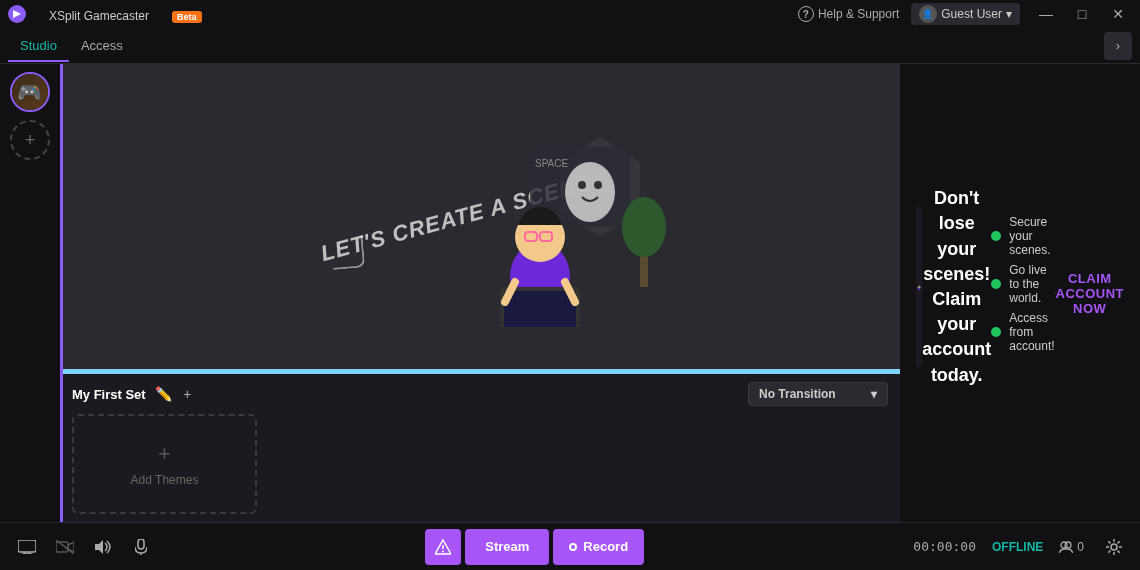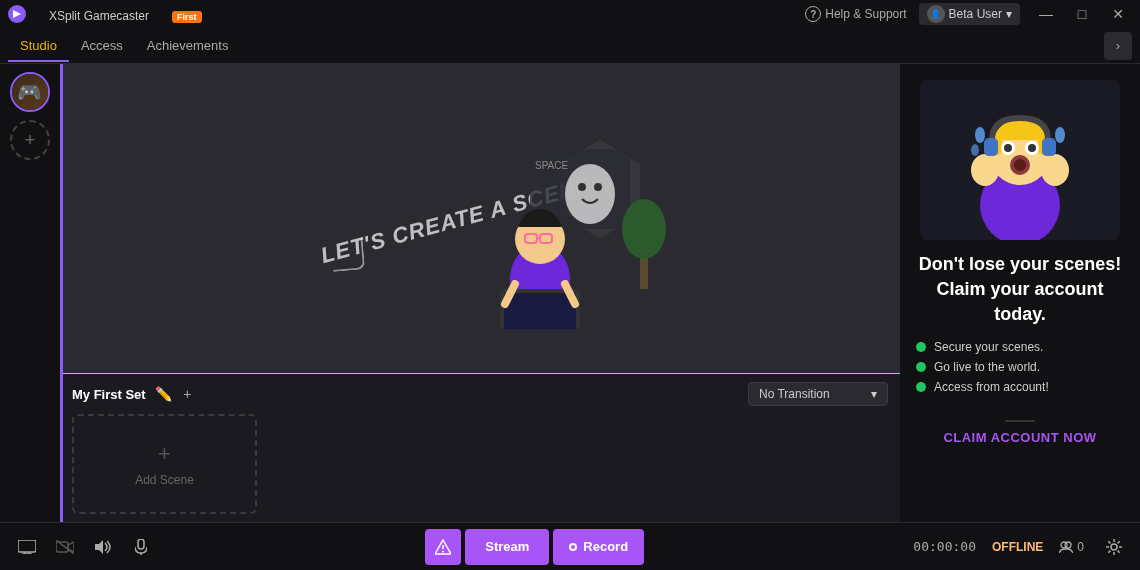--- a/index.html
+++ b/index.html
@@ -123,21 +123,21 @@
       flex-shrink: 0;
     }
     .nav-tab {
       padding: 8px 12px;
       font-size: 13px;
       cursor: pointer;
       color: #aaa;
       position: relative;
     }
     .nav-tab.active {
-      color: #eab308;
+      color: #14b8a6;
     }
     .nav-tab.active::after {
       content: '';
       position: absolute;
       bottom: -1px;
       left: 0;
       right: 0;
       height: 2px;
       background: #8b5cf6;
     }
@@ -247,21 +247,21 @@
       height: 30px;
       border-bottom: 2px solid rgba(255,255,255,0.5);
       border-right: 2px solid rgba(255,255,255,0.5);
       border-radius: 0 0 8px 0;
       transform: rotate(10deg);
     }
 
     
     .scenes-bar {
       background: #1a1a20;
-      border-top: 1px solid #7dd3fc;
+      border-top: 5px solid #7dd3fc;
       padding: 8px 12px;
     }
     .scenes-bar-header {
       display: flex;
       align-items: center;
       gap: 8px;
       margin-bottom: 8px;
     }
     .scenes-bar-title {
       font-size: 13px;
@@ -275,20 +275,21 @@
     .icon-btn {
       background: none;
       border: none;
       color: #aaa;
       cursor: pointer;
       font-size: 14px;
       padding: 2px;
     }
     .scenes-bar-right {
       margin-left: auto;
+      font-weight: bold;
     }
     .transition-select {
       display: flex;
       align-items: center;
       background: #2a2a30;
       border: 1px solid #3a3a40;
       border-radius: 4px;
       padding: 4px 10px;
       gap: 8px;
       cursor: pointer;
@@ -322,21 +323,21 @@
     .add-scene-label {
       font-size: 12px;
       color: #666;
     }
 
     
     .right-panel {
       width: 240px;
       background: #111114;
       display: flex;
-      flex-direction: column;
+      flex-direction: row;
       align-items: center;
       padding: 16px;
       flex-shrink: 0;
       overflow-y: auto;
     }
     .promo-image {
       width: 200px;
       height: 160px;
       background: #1a1a20;
       border-radius: 8px;
@@ -477,21 +478,21 @@
       gap: 16px;
     }
     .time-display {
       font-size: 13px;
       color: #aaa;
       font-family: monospace;
     }
     .offline-badge {
       font-size: 12px;
       font-weight: 700;
-      color: #fdba74;
+      color: #14b8a6;
     }
     .viewer-count {
       display: flex;
       align-items: center;
       gap: 4px;
       color: #aaa;
       font-size: 12px;
     }
     .settings-btn {
       width: 28px;
@@ -508,50 +509,47 @@
 <body>
 
 <div class="titlebar">
   <div class="titlebar-logo">
     <div class="logo-icon">
       <svg width="12" height="12" viewBox="0 0 12 12">
           <path d="M2 2 L10 6 L2 10 Z" fill="white"></path>
         </svg>
     </div>
     <span>XSplit Gamecaster</span>
-    <span class="beta-badge">First</span>
+    <span class="beta-badge">Beta</span>
   </div>
   <div class="titlebar-spacer"></div>
   <div class="titlebar-right">
     <div class="help-support">
       <div class="help-icon">?</div>
       <span>Help &amp; Support</span>
     </div>
     <div class="user-btn">
       <div class="user-avatar">👤</div>
-      <span>Beta User</span>
+      <span>Guest User</span>
       <span>▾</span>
     </div>
     <div class="window-controls">
       <div class="win-btn">—</div>
       <div class="win-btn">□</div>
       <div class="win-btn close">✕</div>
     </div>
   </div>
 </div>
 
 <div class="nav-tabs">
   <div class="nav-tab active">
     <span>Studio</span>
   </div>
   <div class="nav-tab">
     <span>Access</span>
-  </div>
-  <div class="nav-tab">
-    <span>Achievements</span>
   </div>
   <div class="nav-arrow">›</div>
 </div>
 
 <div class="main-content">
 
   <div class="scene-selector">
     <div class="scene-icon">
       <div class="scene-icon-inner">🎮</div>
     </div>
@@ -613,21 +611,21 @@
           <div class="scenes-bar-right">
             <div class="transition-select">
               <span>No Transition</span>
               <span>▾</span>
             </div>
           </div>
         </div>
         <div class="scenes-content">
           <div class="add-scene-card">
             <span class="add-scene-plus">+</span>
-            <span class="add-scene-label">Add Scene</span>
+            <span class="add-scene-label">Add Themes</span>
           </div>
         </div>
       </div>
     </div>
   </div>
 
   <div class="right-panel">
 
     <div class="promo-image">
       <svg width="200" height="160" viewBox="0 0 200 160">

